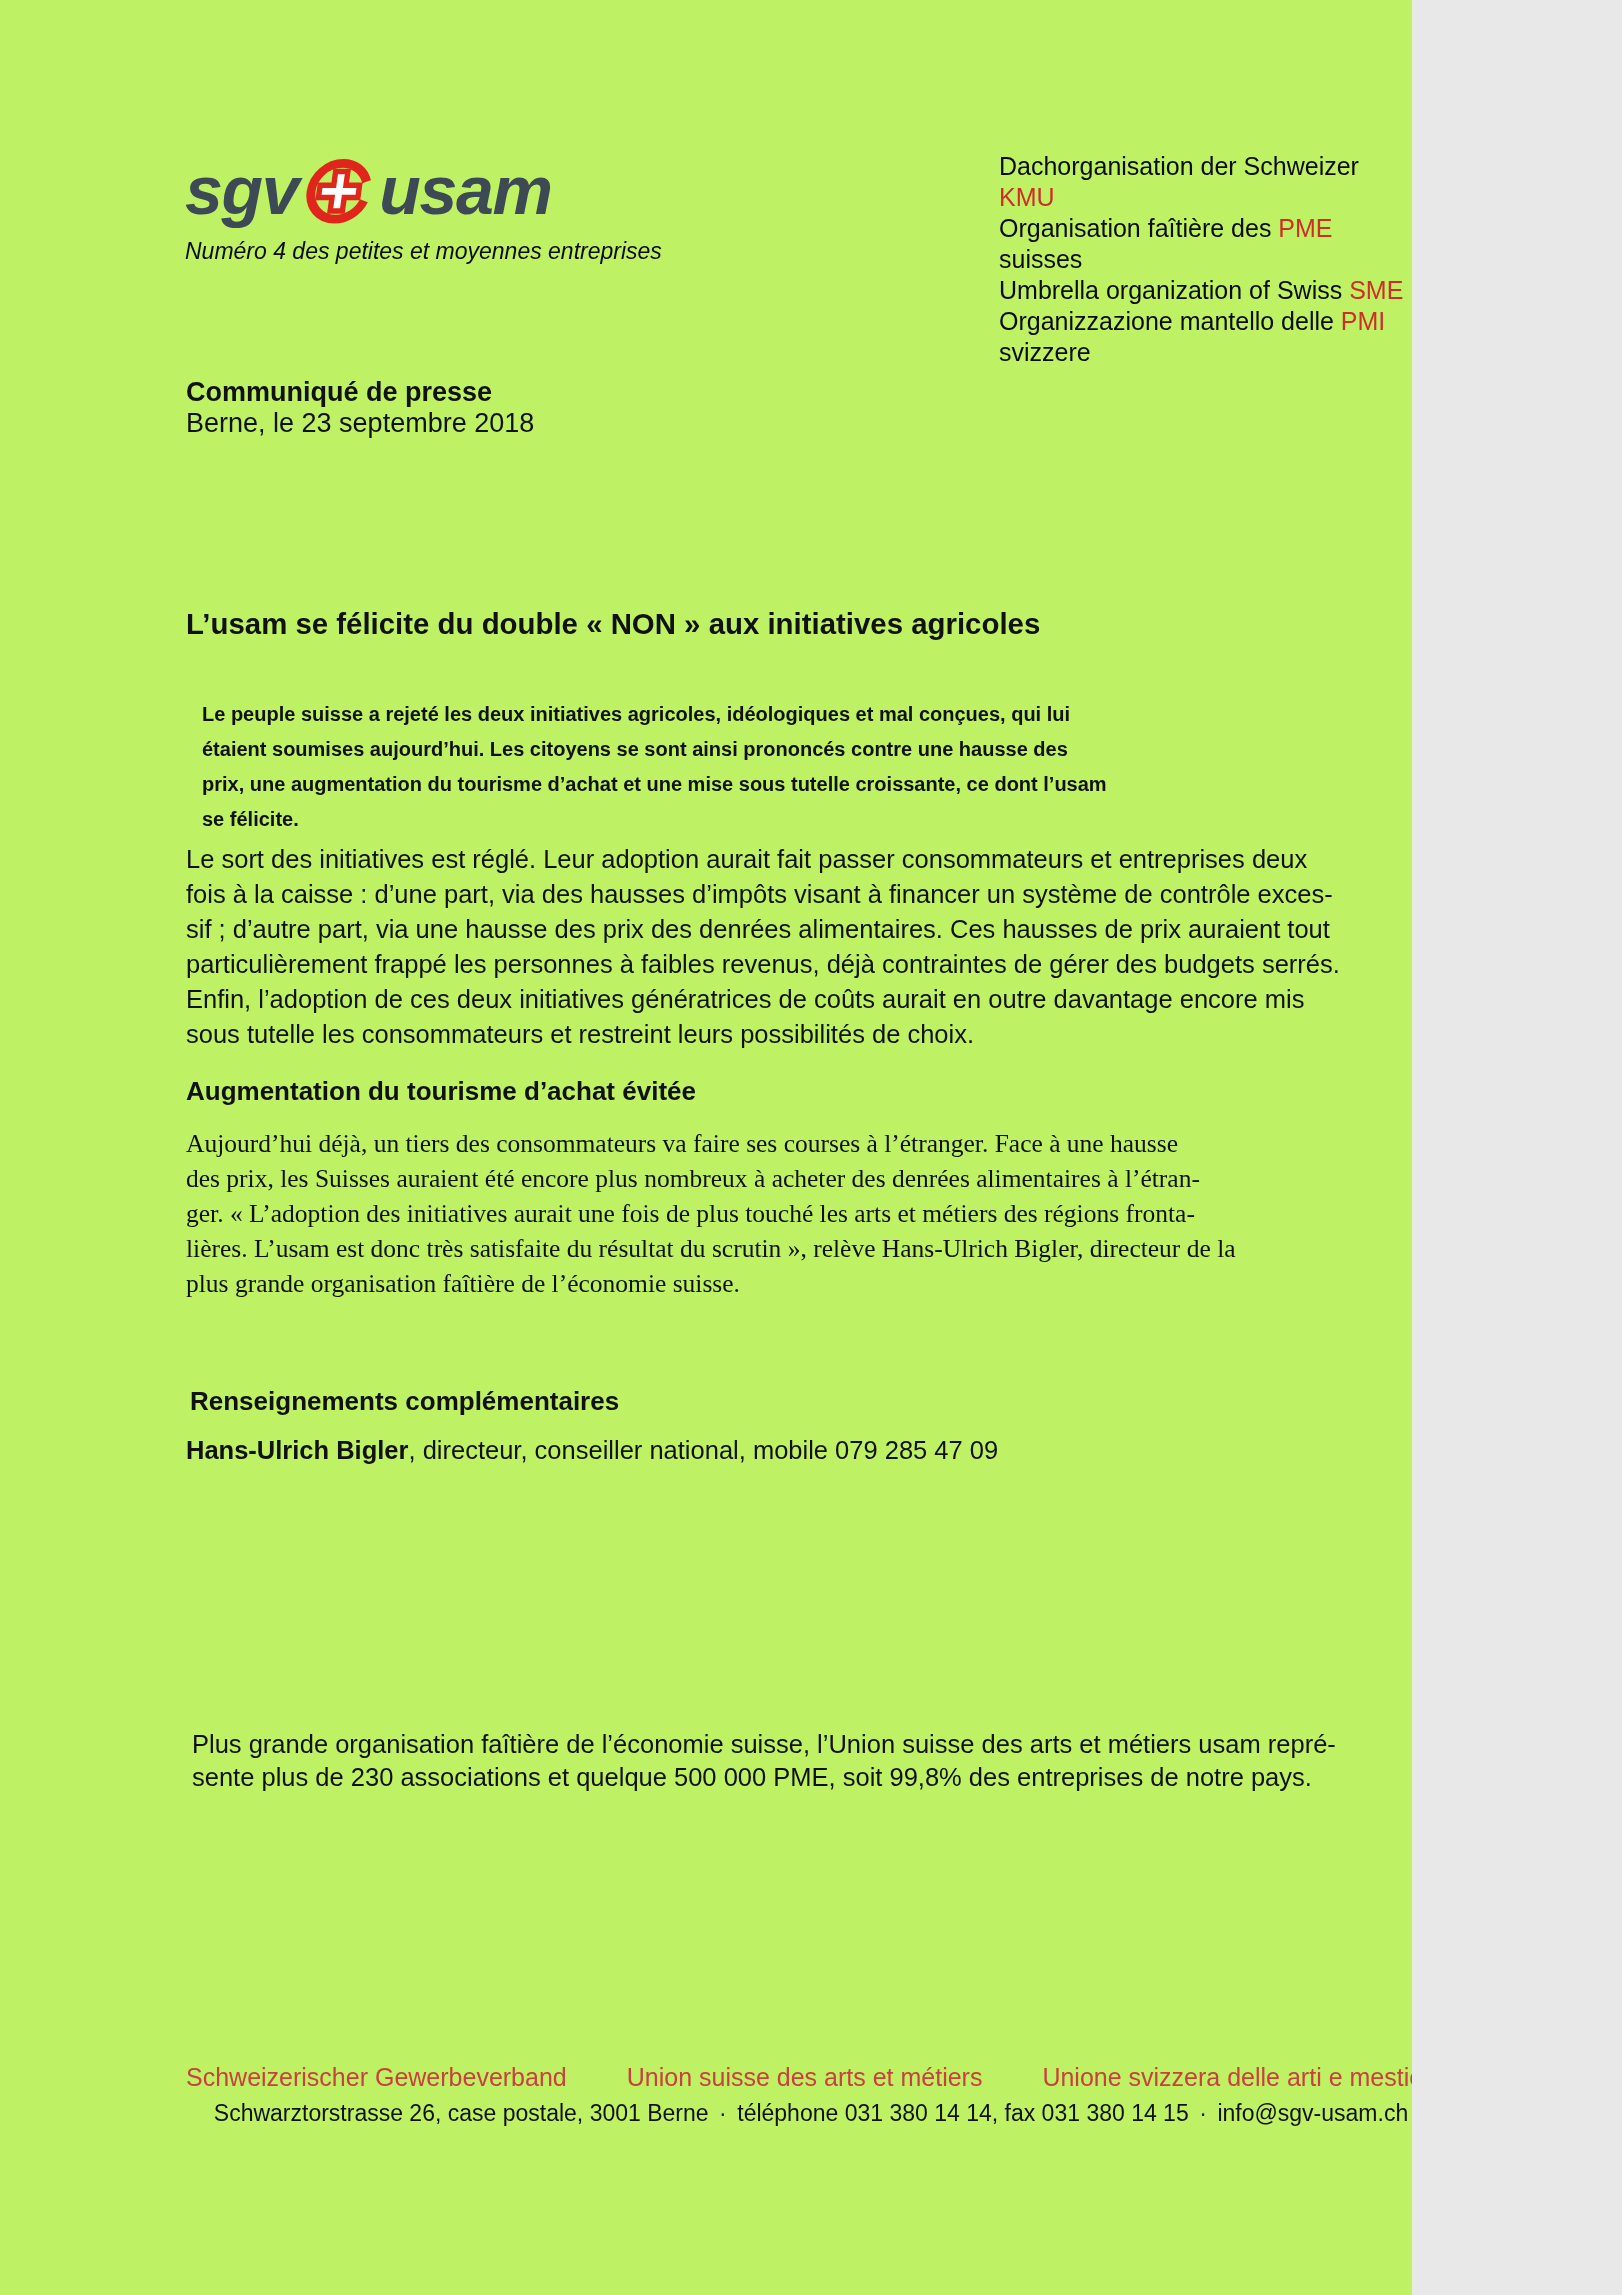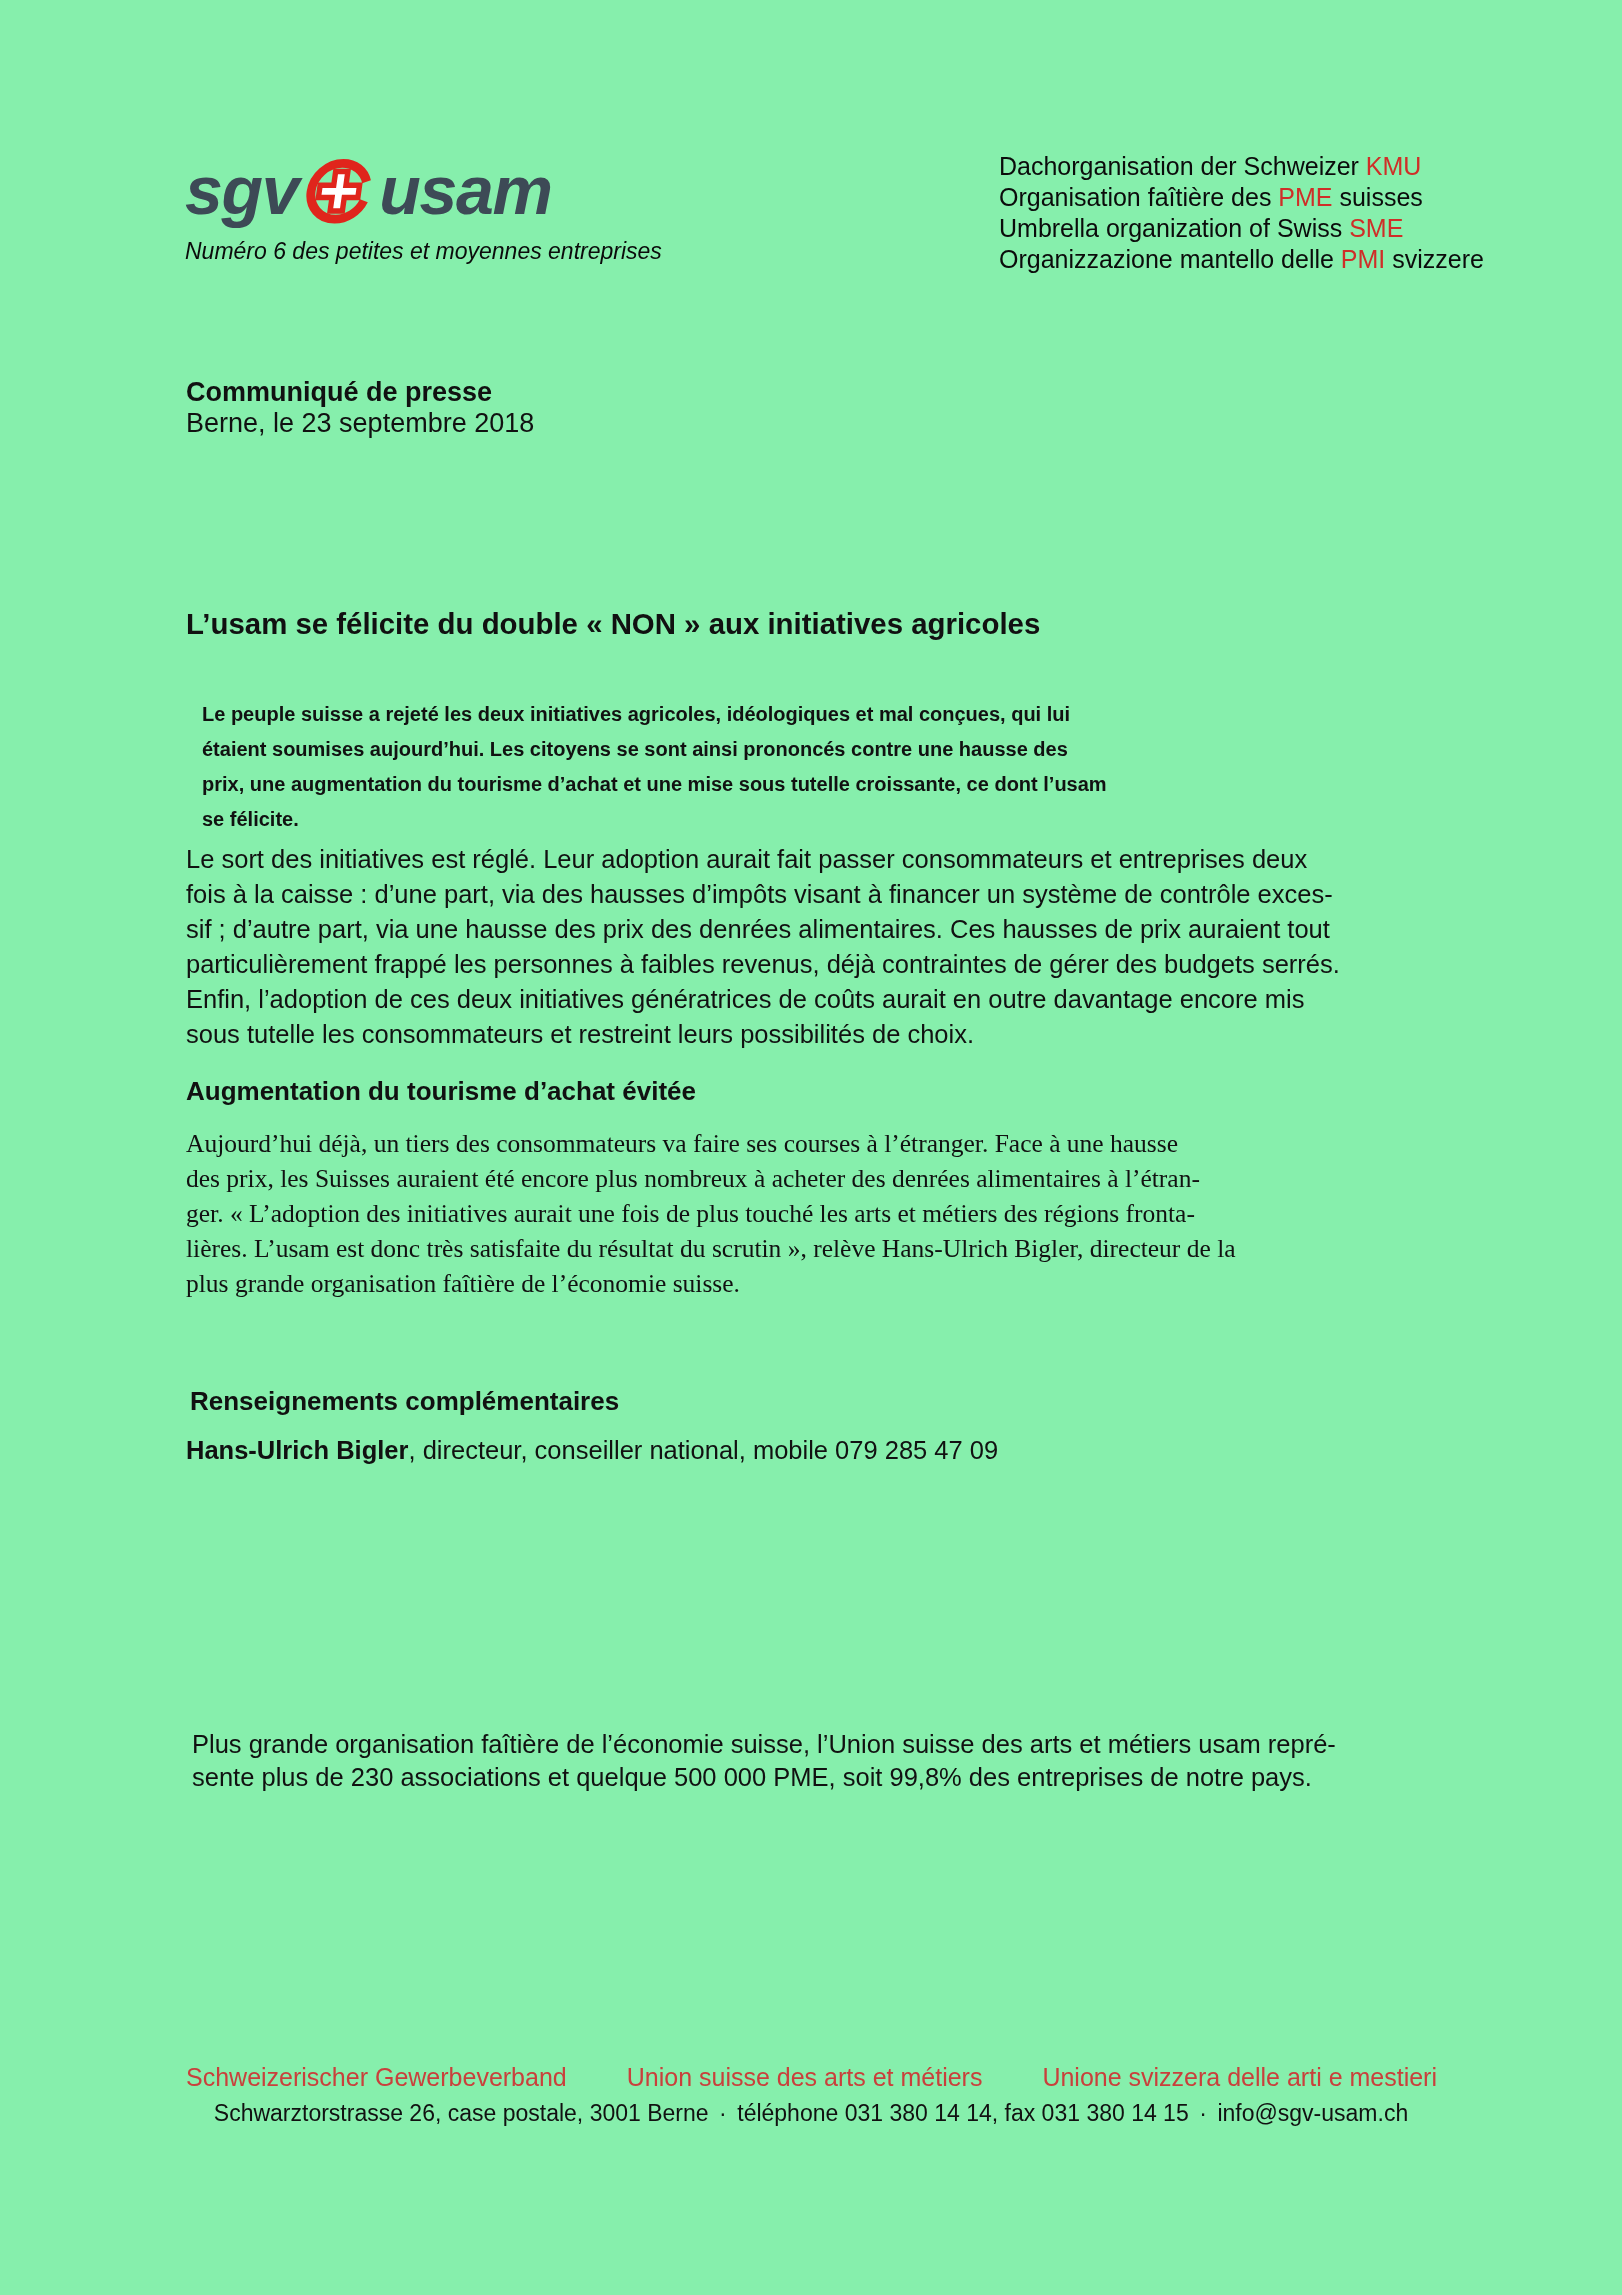--- a/index.html
+++ b/index.html
@@ -5,22 +5,22 @@
   :root{
     --ink:#111111;
     --logo-slate:#3d4a56;
     --logo-red:#e0251c;
     --accent-red:#cf2e28;
     --footer-red:#c9403c;
   }
   html,body{margin:0;padding:0;background:#e8e8e8;}
   .page{
     position:relative;
-    width:1622px;height:2295px;
-    background:#86efac;
+    width:1412px;height:2295px;
+    background:#bef264;
     font-family:"Liberation Sans", sans-serif;
     color:var(--ink);
     overflow:hidden;
   }
   
   .logo{position:absolute;left:185px;top:156px;}
   .logo-row{display:flex;align-items:center;
     font-style:italic;font-weight:600;font-size:68px;line-height:68px;
     color:var(--logo-slate);letter-spacing:-1.3px;}
   .logo-mark{display:inline-flex;margin:0 6.5px;}
@@ -70,21 +70,21 @@
       <span class="logo-mark">
         <svg viewBox="0 0 100 100" aria-hidden="true">
           <g transform="skewX(-8)" style="transform-origin:50px 50px;">
             <circle cx="50" cy="50" r="41" fill="none" stroke="#e0251c" stroke-width="13" pathLength="360" stroke-dasharray="320 40" stroke-dashoffset="-20"></circle>
             <path d="M41 21 h18 v20 h20 v18 h-20 v20 h-18 v-20 h-20 v-18 h20 z" fill="#ffffff" stroke="#e0251c" stroke-width="8"></path>
           </g>
         </svg>
       </span>
       <span>usam</span>
     </div>
-    <div class="logo-tagline">Numéro 6 des petites et moyennes entreprises</div>
+    <div class="logo-tagline">Numéro 4 des petites et moyennes entreprises</div>
   </div>
 
   <div class="org-block">
     <div class="org-line"><span>Dachorganisation der Schweizer </span><span class="accent">KMU</span><span></span></div>
     <div class="org-line"><span>Organisation faîtière des </span><span class="accent">PME</span><span> suisses</span></div>
     <div class="org-line"><span>Umbrella organization of Swiss </span><span class="accent">SME</span><span></span></div>
     <div class="org-line"><span>Organizzazione mantello delle </span><span class="accent">PMI</span><span> svizzere</span></div>
   </div>
 
   <div class="doc-meta">

